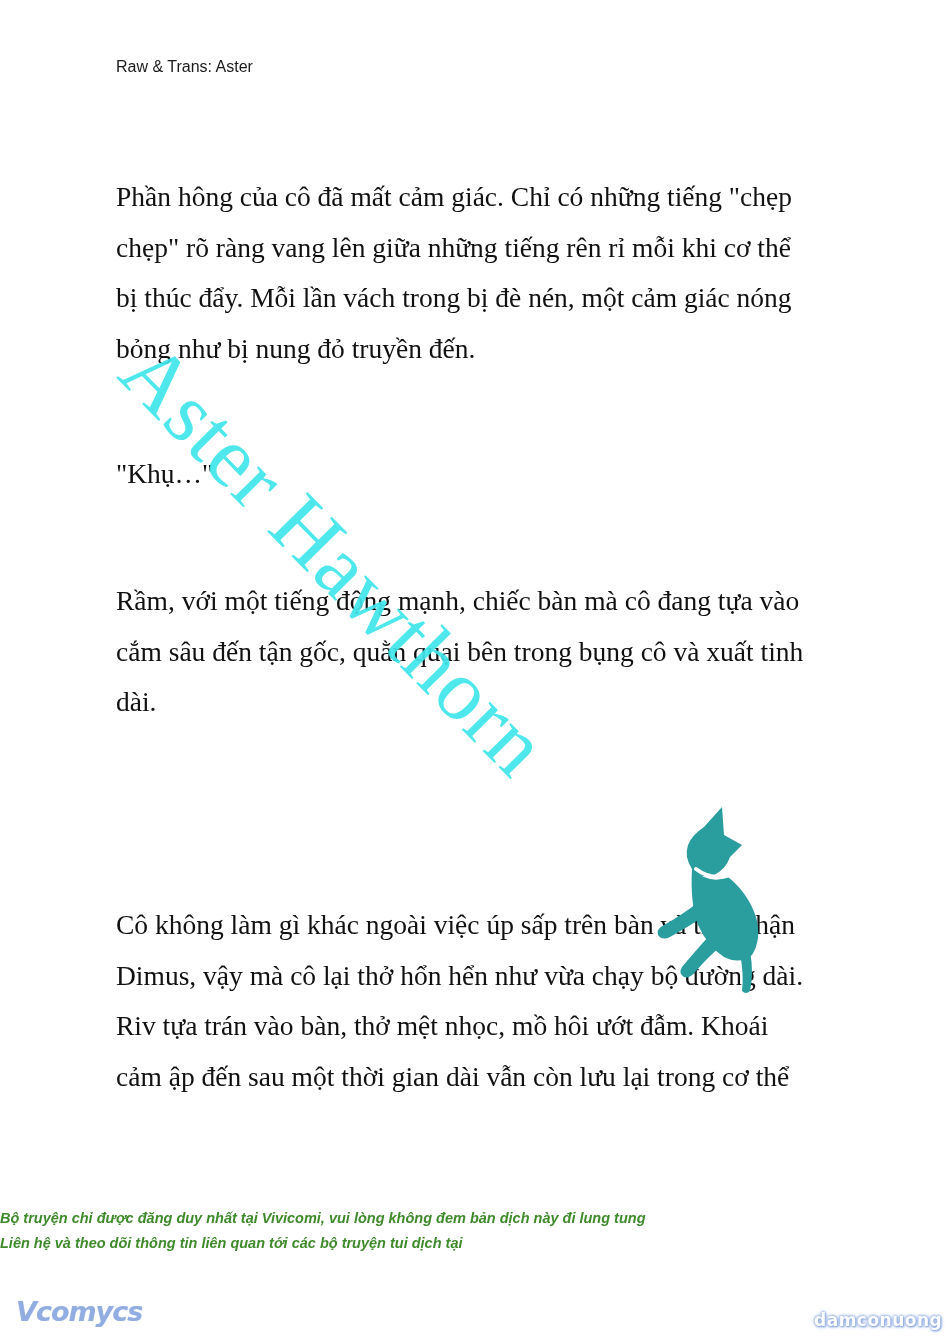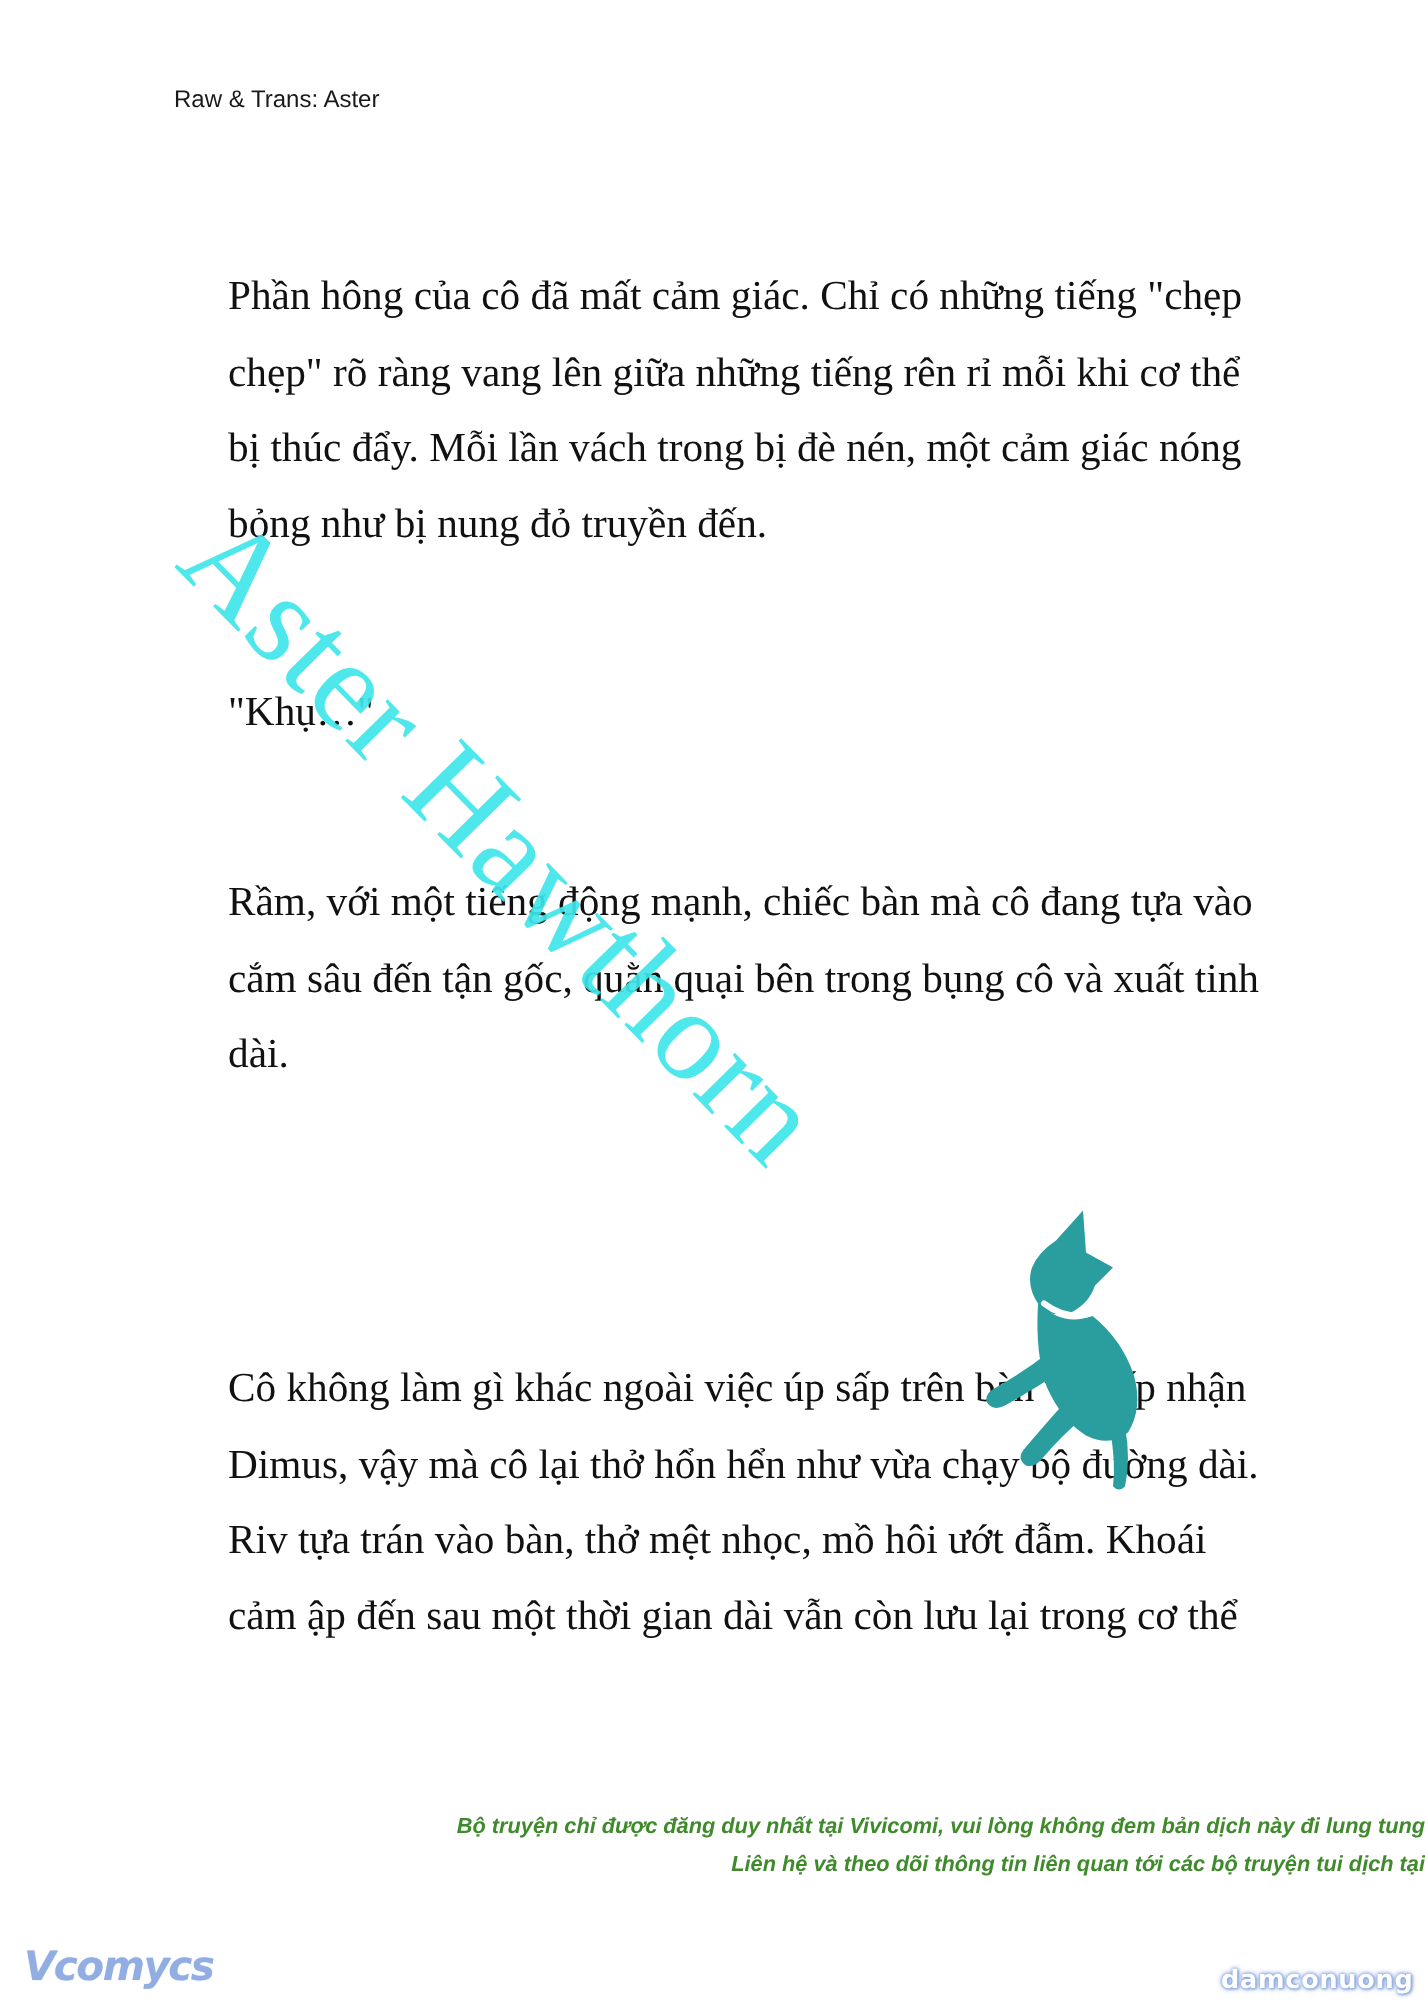--- a/index.html
+++ b/index.html
@@ -36,21 +36,21 @@
       font-family: "Liberation Serif", serif;
       font-size: 27.5px;
       line-height: 50.6px;
       color: #111111;
       margin: 0;
     }
     .para-1 { top: 172px; }
     .para-2 { top: 449px; }
     .para-3 { top: 576px; font-family: Liberation Serif, serif; }
     .para-4 { top: 900px; }
-    .line { display: block; white-space: nowrap; margin-left: 36px; }
+    .line { display: block; white-space: nowrap; }
 
     .watermark {
       position: absolute;
       left: 115px;
       top: 560px;
       font-family: "Liberation Serif", serif;
       font-size: 86px;
       color: #3fe6ea;
       opacity: 0.92;
       white-space: nowrap;
@@ -79,21 +79,21 @@
       width: 130px;
       height: 190px;
       z-index: 3;
     }
 
     .footer-notice {
       position: absolute;
       left: 0;
       top: 1206px;
       width: 950px;
-      text-align: right;
+      text-align: left;
       font-family: "Liberation Sans", sans-serif;
       font-style: italic;
       font-weight: bold;
       font-size: 14.5px;
       line-height: 25px;
       color: #3f8a2b;
     }
     .footer-notice .line { white-space: nowrap; }
 
     .logo-vcomycs {

